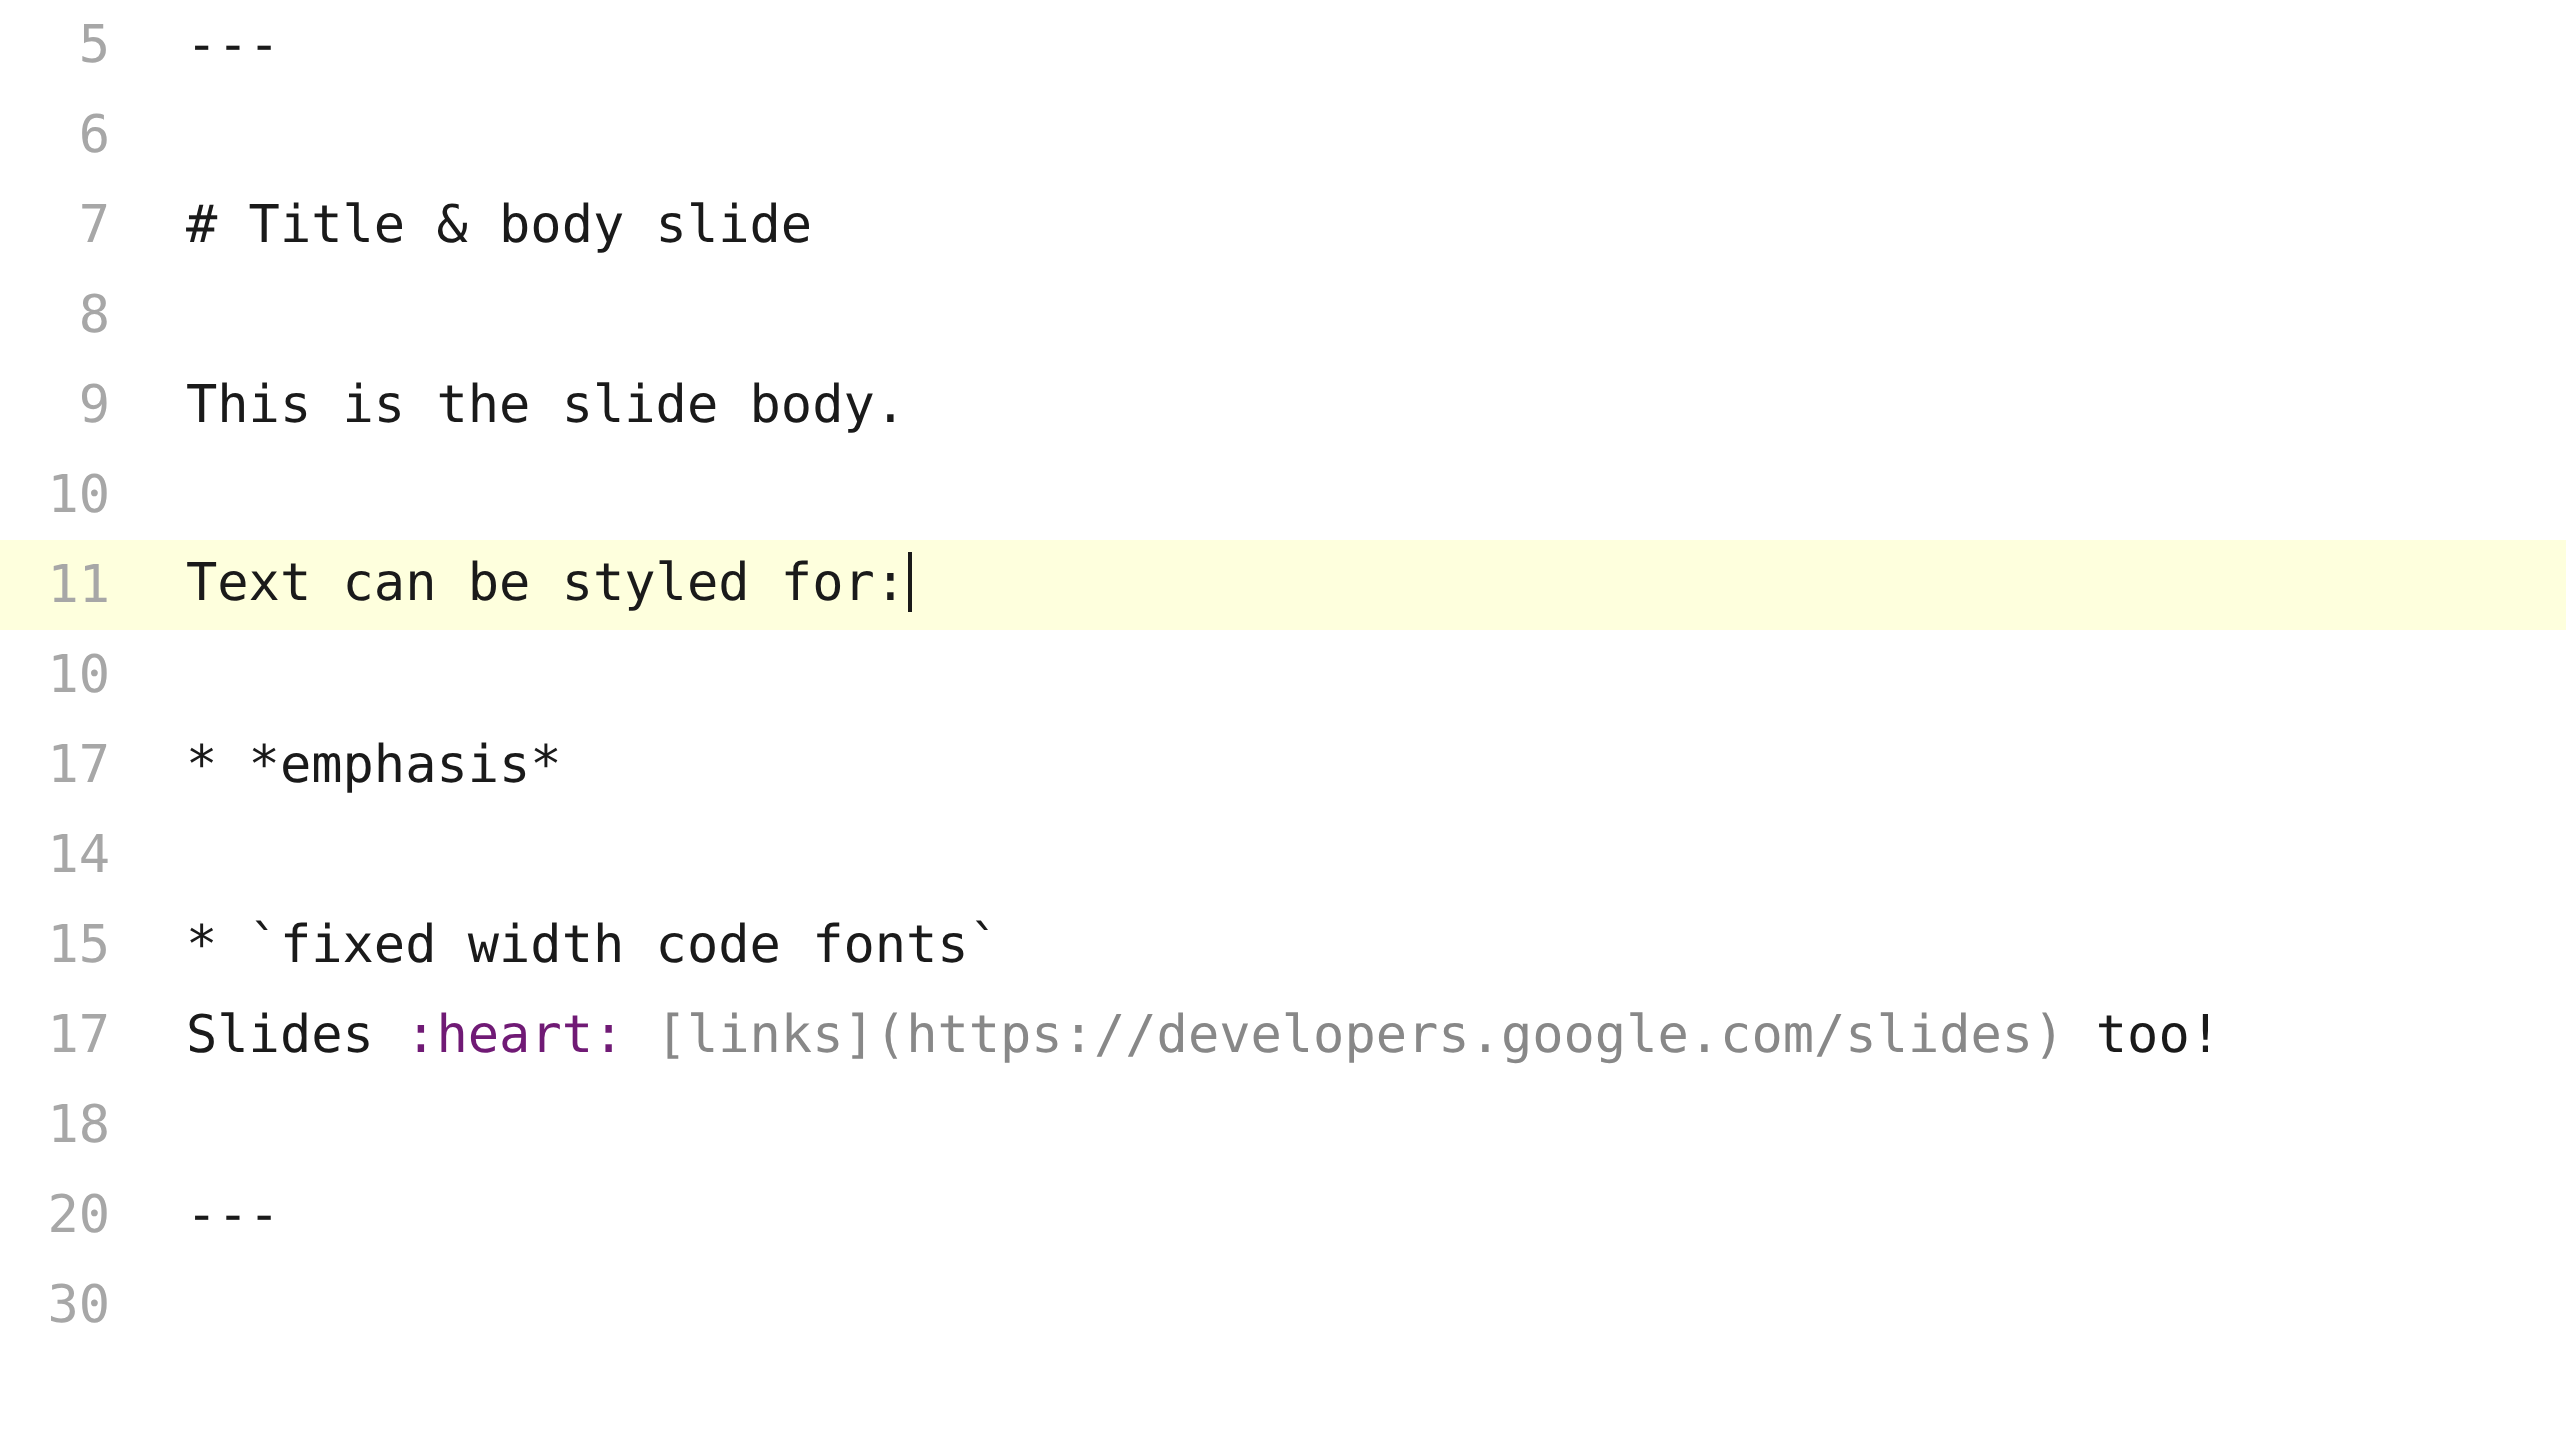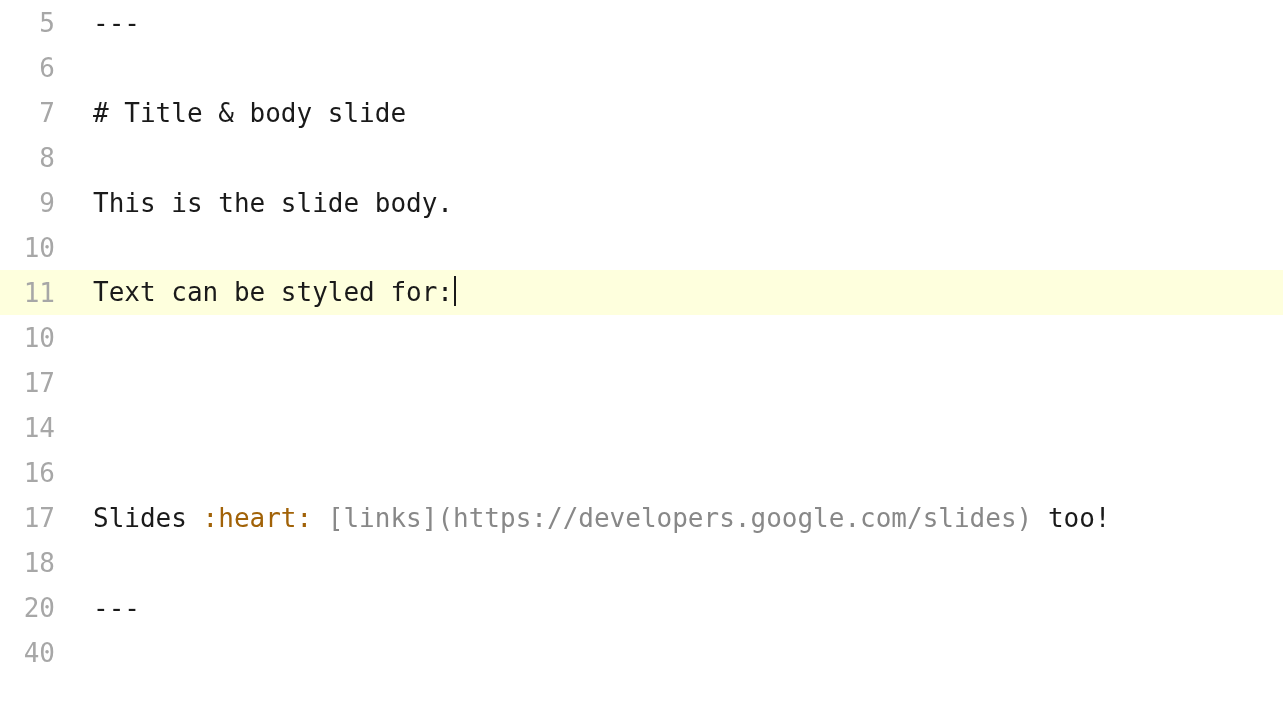--- a/index.html
+++ b/index.html
@@ -36,21 +36,21 @@
       flex-shrink: 0;
       user-select: none;
     }
     .content {
       flex: 1;
       padding-left: 18px;
       white-space: pre;
       color: #1a1a1a;
     }
     .emoji-code {
-      color: #a16207;
+      color: #701a75;
     }
     .link-text {
       color: #888888;
     }
     .link-url {
       color: #888888;
     }
     .cursor {
       display: inline-block;
       width: 2px;
@@ -102,45 +102,46 @@
     <div class="content"><span>Text can be styled for:</span><span class="cursor"></span></div>
   </div>
 
   <div class="line">
     <div class="gutter">10</div>
     <div class="content"></div>
   </div>
 
   <div class="line">
     <div class="gutter">17</div>
+    <div class="content">* *emphasis*</div>
   </div>
 
   <div class="line">
     <div class="gutter">14</div>
   </div>
 
+  <div class="line">
+    <div class="gutter">15</div>
+    <div class="content">* `fixed width code fonts`</div>
+  </div>
 
-  <div class="line">
-    <div class="gutter">16</div>
-    <div class="content"></div>
-  </div>
 
   <div class="line">
     <div class="gutter">17</div>
     <div class="content"><span>Slides </span><span class="emoji-code">:heart:</span><span> </span><span class="link-text">[</span><span class="link-text">links</span><span class="link-text">]</span><span class="link-url">(</span><span class="link-url">https://developers.google.com/slides</span><span class="link-url">)</span><span> too!</span></div>
   </div>
 
   <div class="line">
     <div class="gutter">18</div>
     <div class="content"></div>
   </div>
 
   <div class="line">
     <div class="gutter">20</div>
     <div class="content">---</div>
   </div>
 
   <div class="line">
-    <div class="gutter">40</div>
+    <div class="gutter">30</div>
     <div class="content"></div>
   </div>
 
 </div>
 
 </body></html>

